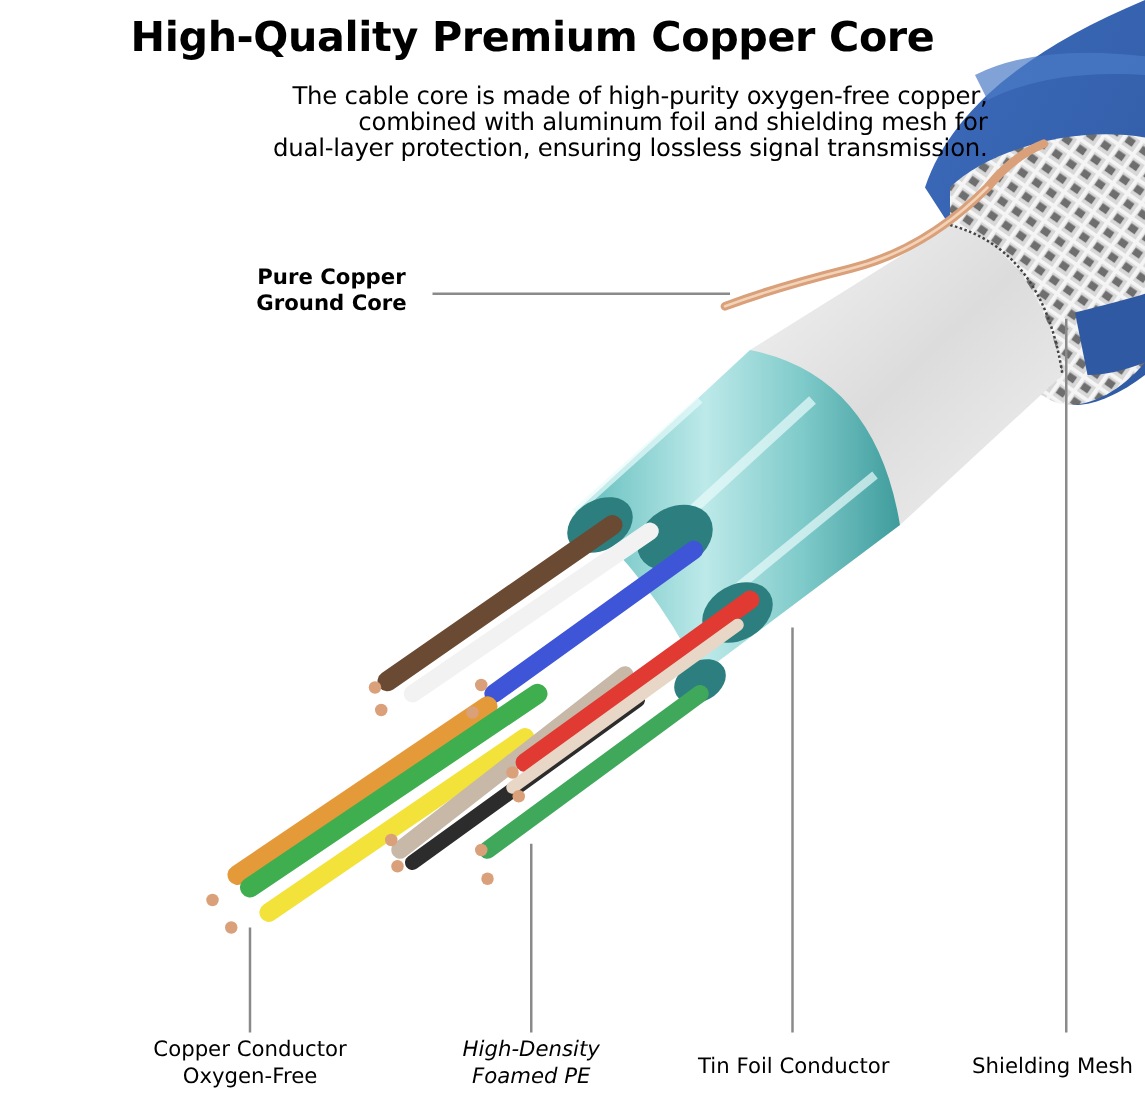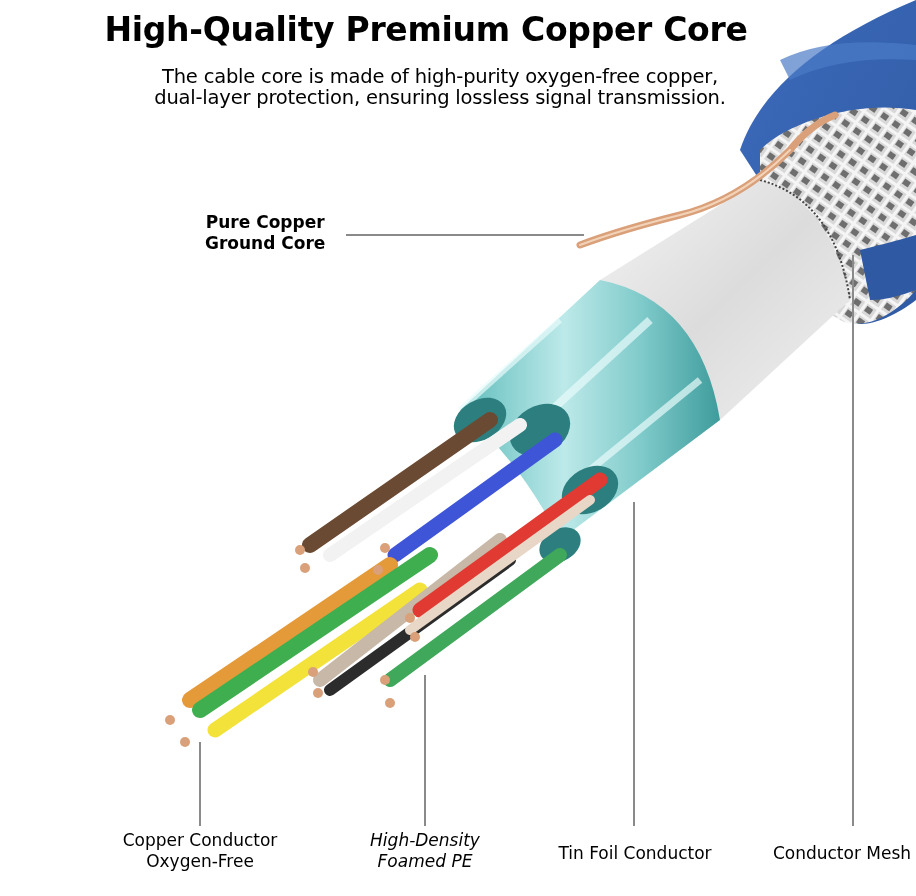--- a/index.html
+++ b/index.html
@@ -1,18 +1,18 @@
 <!DOCTYPE html>
 <html><head>
   <meta charset="utf-8">
   <style>
     html, body { margin: 0; padding: 0; background: #ffffff; }
     body { width: 916px; height: 896px; position: relative; overflow: hidden; font-family: "DejaVu Sans", "Liberation Sans", sans-serif; color: #000; }
     .title { position: absolute; left: 0; top: 10px; width: 852px; text-align: center; font-weight: bold; font-size: 33px; letter-spacing: -0.3px; }
-    .subtitle { position: absolute; left: 90px; top: 66px; width: 700px; text-align: center; font-size: 19.5px; line-height: 21px; letter-spacing: -0.2px; }
+    .subtitle { position: absolute; left: 90px; top: 66px; width: 700px; text-align: right; font-size: 19.5px; line-height: 21px; letter-spacing: -0.2px; }
     .illus { position: absolute; left: 0; top: 0; width: 916px; height: 896px; }
     .label { position: absolute; font-size: 17px; line-height: 21px; text-align: center; white-space: nowrap; }
     .leader { position: absolute; background: #8a8a8a; }
   </style>
 </head>
 <body>
 
 <svg class="illus" viewBox="0 0 916 896" xmlns="http://www.w3.org/2000/svg">
   <defs>
     <linearGradient id="blueJacket" x1="0" y1="0" x2="1" y2="1">
@@ -93,20 +93,21 @@
     <circle cx="410" cy="618" r="5"></circle>
       <circle cx="415" cy="637" r="5"></circle>
     <circle cx="385" cy="680" r="5"></circle>
       <circle cx="390" cy="703" r="5"></circle>
   </g>
 </svg>
 
 <div class="title">High-Quality Premium Copper Core</div>
 <div class="subtitle">
   <div>The cable core is made of high-purity oxygen-free copper,</div>
+  <div>combined with aluminum foil and shielding mesh for</div>
   <div>dual-layer protection, ensuring lossless signal transmission.</div>
 </div>
 
 <div class="label" style="left:205px; top:212px;font-weight:bold;">
   <div>Pure Copper</div>
   <div>Ground Core</div>
 </div>
 <div class="leader" style="left:346px; top:234px; width:238px; height:2px;"></div>
 
 <div class="leader" style="left:199px; top:742px; width:2px; height:84px;"></div>
@@ -118,13 +119,13 @@
 <div class="leader" style="left:424px; top:675px; width:2px; height:151px;"></div>
 <div class="label" style="left:340px; top:830px; width:170px;font-style:italic;">
   <div>High-Density</div>
   <div>Foamed PE</div>
 </div>
 
 <div class="leader" style="left:633px; top:502px; width:2px; height:324px;"></div>
 <div class="label" style="left:550px; top:843px; width:170px;">Tin Foil Conductor</div>
 
 <div class="leader" style="left:852px; top:255px; width:2px; height:571px;"></div>
-<div class="label" style="left:768px; top:843px; width:148px;">Conductor Mesh</div>
+<div class="label" style="left:768px; top:843px; width:148px;">Shielding Mesh</div>
 
 </body></html>

